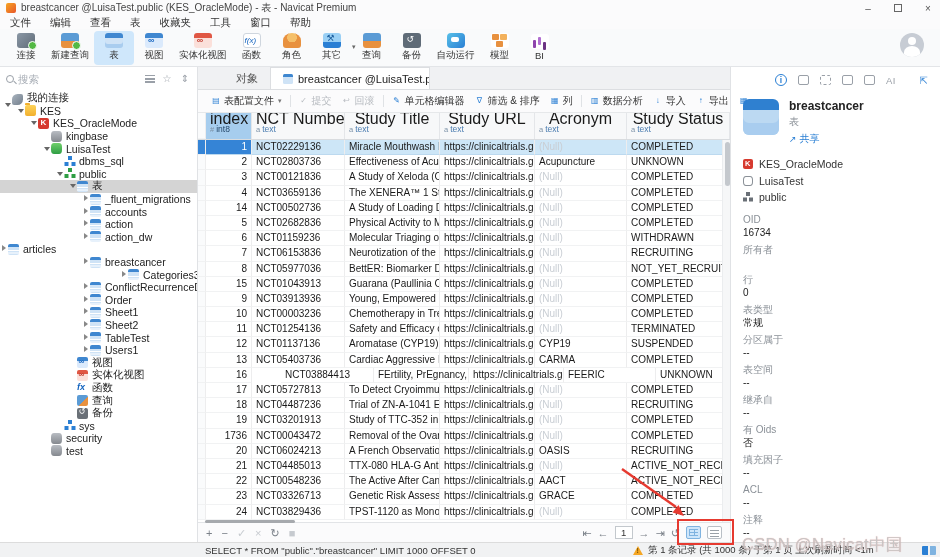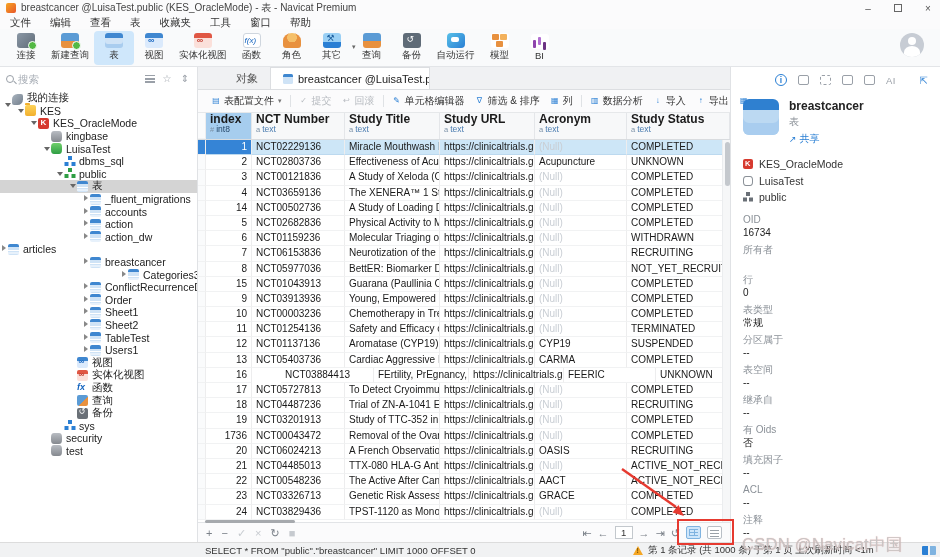--- a/index.html
+++ b/index.html
@@ -105,21 +105,21 @@
   .tt-item.disabled{color:#b6babf;}
   .tt-ic{width:10px;height:10px;border-radius:2px;flex:none;position:relative;font-size:8px;line-height:10px;text-align:center;color:#2a7fd4;}
   .tt-sep{width:1px;height:12px;background:#dfe2e5;margin:0 3px;flex:none;}
   .tt-caret{font-size:7px;color:#777;margin-left:1px;}
   .tt-right{margin-left:auto;display:flex;align-items:center;gap:6px;padding-right:6px;}
   .tt-more{color:#8a9097;font-size:9px;}
   .tt-full{width:11px;height:11px;border:1.3px dashed #2a7fd4;border-radius:2px;}
   
   .grid-header{height:27px;display:flex;border-bottom:1px solid #d9dcdf;background:#f7f8f9;flex:none;font-size:9.5px;}
   .gh-cell{border-right:1px solid #e4e6e9;padding:1px 4px 0;overflow:hidden;}
-  .gh-cell .gh-name{font-weight:bold;color:#1a1a1a;font-size:12px;line-height:10px;white-space:nowrap;}
+  .gh-cell .gh-name{font-weight:normal;color:#1a1a1a;font-size:16px;line-height:10px;white-space:nowrap;text-align:center;}
   .gh-cell .gh-type{color:#4a7cb0;font-size:8.5px;line-height:8.5px;margin-top:1px;white-space:nowrap;}
   .gh-type .ty{display:inline-block;color:#7d93a8;font-size:7.5px;margin-right:2px;}
   .gh-cell .gh-dots{color:#b9bec4;font-size:7.5px;line-height:7px;}
   .gh-cell.sel-col{background:#a6cdee;}
   .gh-cell.sel-col .gh-type{color:#27496b;}
   .grid-body{flex:1;display:flex;flex-direction:column;overflow:hidden;background:#fff;position:relative;}
   .grid-row{height:15.2px;display:flex;flex:none;}
   .gc{border-right:1px solid #ededee;border-bottom:1px solid #f1f2f3;font-size:10px;line-height:14.5px;
      padding:0 4px;white-space:nowrap;overflow:hidden;color:#1a1a1a;}
   .gc.num{text-align:right;}

